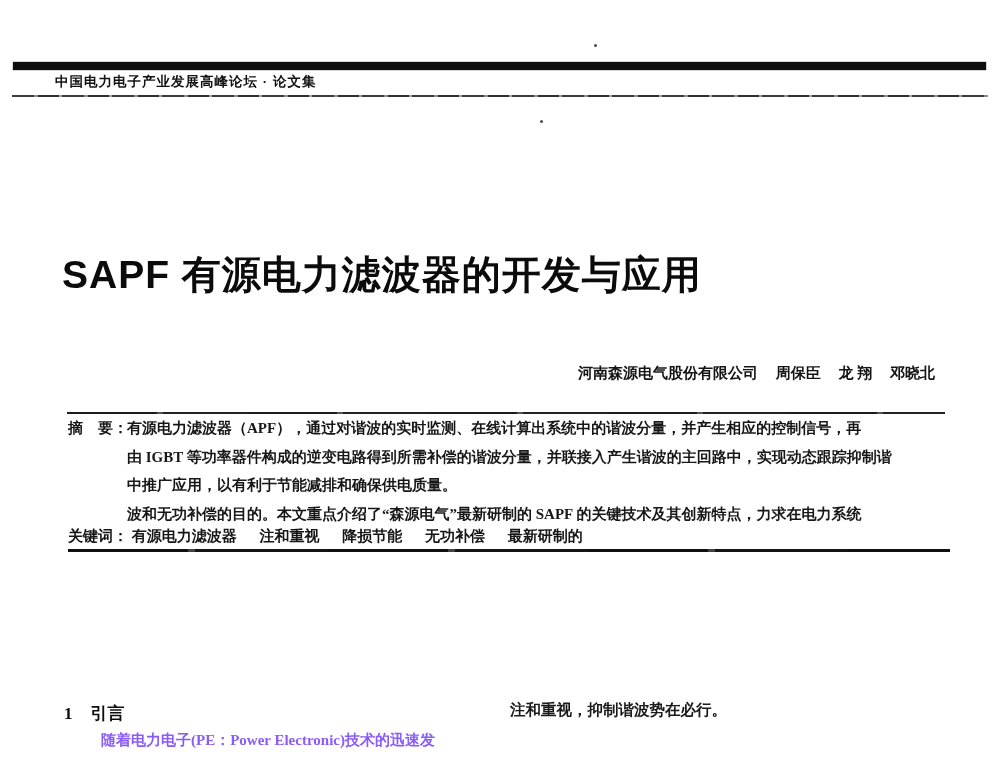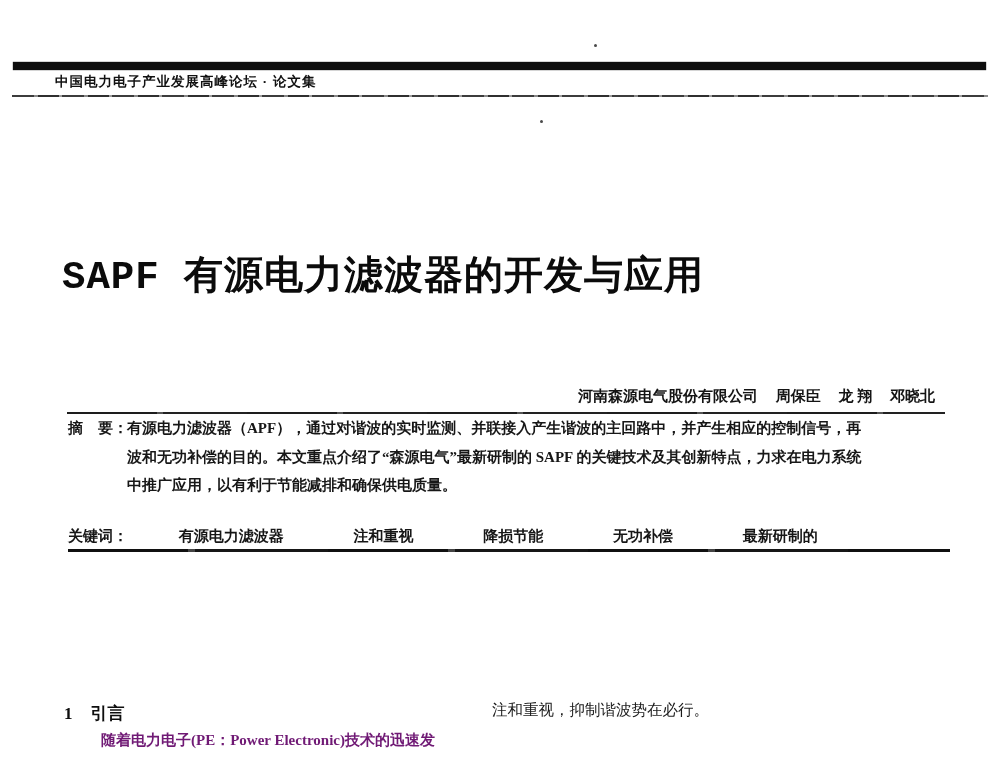--- a/index.html
+++ b/index.html
@@ -56,34 +56,34 @@
   }
   .speck-1 { left: 594px; top: 44px; }
   .speck-2 { left: 540px; top: 120px; }
 
   
   .paper-title {
     position: absolute;
     left: 62px;
     top: 248px;
     margin: 0;
-    font-family: Liberation Mono, monospace;
+    font-family: Liberation Sans, sans-serif;
     font-weight: bold;
     font-size: 39px;
     letter-spacing: 1px;
     color: #0b0b0b;
     white-space: nowrap;
   }
 
   
   .byline {
     position: absolute;
     left: 0;
     right: 65px;
-    top: 387px;
+    top: 364px;
     text-align: right;
     font-size: 15px;
     font-weight: bold;
     color: #141414;
     white-space: nowrap;
   }
   .byline .author { margin-left: 14px; }
 
   
   .rule-top {
@@ -128,50 +128,50 @@
   
   .keywords {
     position: absolute;
     left: 68px;
     top: 527px;
     font-size: 15px;
     font-weight: bold;
     color: #161616;
     white-space: nowrap;
   }
-  .keywords .kw { margin-right: 19px; margin-left: 47px; }
+  .keywords .kw { margin-right: 19px; }
   .keywords .kw:last-child { margin-right: 0; }
 
   
   .section-heading {
     position: absolute;
     left: 64px;
     top: 702px;
     font-family: Liberation Serif, serif;
     font-weight: bold;
     font-size: 17px;
     color: #0e0e0e;
     white-space: nowrap;
   }
   .section-heading .sec-num { margin-right: 18px; }
   .body-left {
     position: absolute;
     left: 101px;
     top: 731px;
     font-size: 15px;
     font-weight: bold;
-    color: #701a75;
+    color: #8b5cf6;
     white-space: nowrap;
   }
   .body-right {
     position: absolute;
-    left: 492px;
+    left: 510px;
     top: 700px;
     font-size: 15.5px;
-    font-weight: normal;
+    font-weight: bold;
     color: #1a1a1a;
     white-space: nowrap;
   }
 </style>
 </head>
 <body>
 
 <div class="page">
 
   <div class="top-bar"></div>
@@ -186,24 +186,25 @@
     <span>河南森源电气股份有限公司</span>
     <span class="author">周保臣</span>
     <span class="author">龙 翔</span>
     <span class="author">邓晓北</span>
   </div>
 
   <div class="rule-top"></div>
 
   <div class="abstract">
     <div class="abs-line">
-      <span class="abs-label">摘　要：</span><span>有源电力滤波器（APF），通过对谐波的实时监测、并联接入产生谐波的主回路中，并产生相应的控制信号，再</span>
+      <span class="abs-label">摘　要：</span><span>有源电力滤波器（APF），通过对谐波的实时监测、在线计算出系统中的谐波分量，并产生相应的控制信号，再</span>
     </div>
+    <div class="abs-line indent">由 IGBT 等功率器件构成的逆变电路得到所需补偿的谐波分量，并联接入产生谐波的主回路中，实现动态跟踪抑制谐</div>
+    <div class="abs-line indent">中推广应用，以有利于节能减排和确保供电质量。</div>
     <div class="abs-line indent">波和无功补偿的目的。本文重点介绍了“森源电气”最新研制的 SAPF 的关键技术及其创新特点，力求在电力系统</div>
-    <div class="abs-line indent">中推广应用，以有利于节能减排和确保供电质量。</div>
   </div>
 
   <div class="keywords">
     <span class="kw-label">关键词：</span>
     <span class="kw">有源电力滤波器</span>
     <span class="kw">注和重视</span>
     <span class="kw">降损节能</span>
     <span class="kw">无功补偿</span>
     <span class="kw">最新研制的</span>
   </div>

